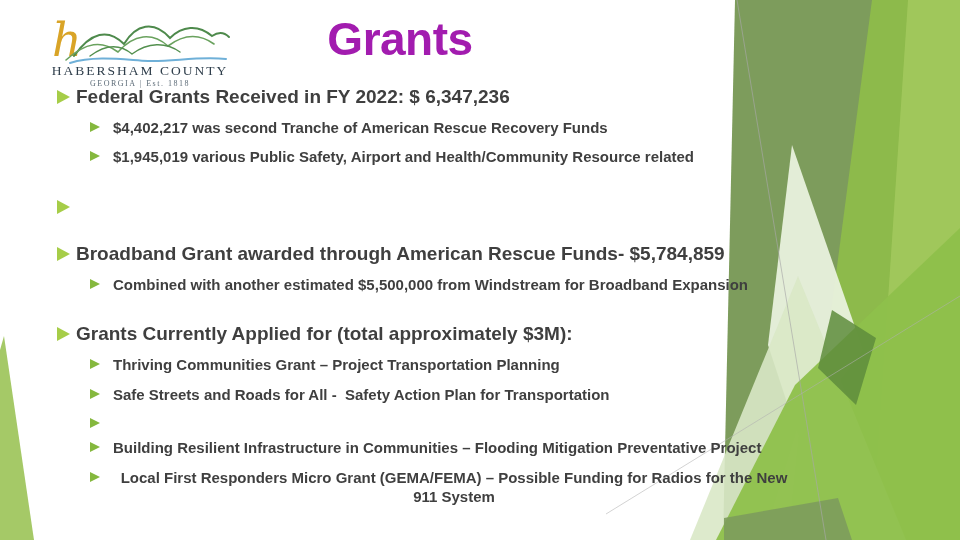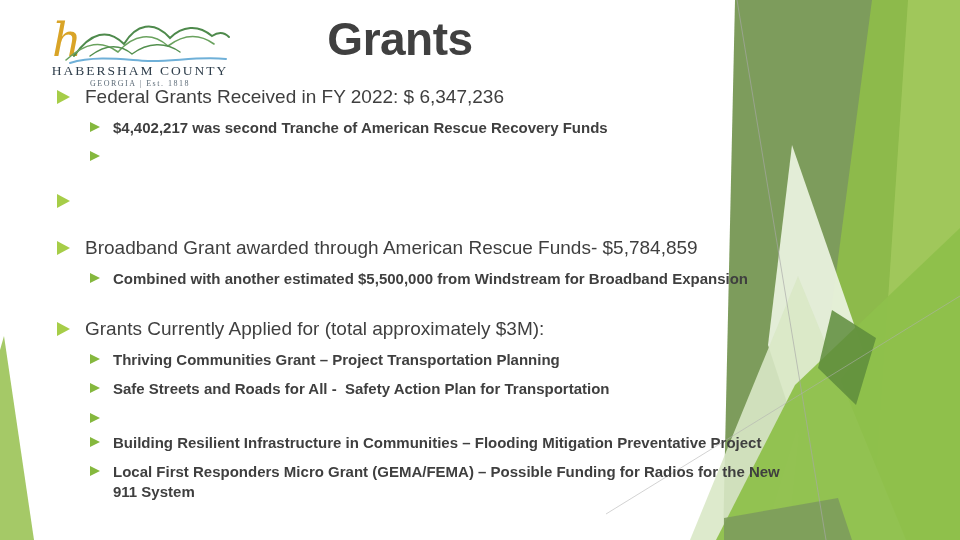--- a/index.html
+++ b/index.html
@@ -15,24 +15,24 @@
   }
   .content{position:absolute;left:57px;top:86px;width:738px;z-index:2;}
   .section{margin-bottom:29px;}
   .l1-row{display:flex;align-items:flex-start;}
   .l1-arrow{
     width:0;height:0;flex:0 0 auto;margin:4px 0 0 0;
     border-top:7px solid transparent;border-bottom:7px solid transparent;
     border-left:13px solid #a6cd48;
   }
   .l1-text{
-    margin-left:15px;font-size:19px;font-weight:normal;color:#3f3f3f;
+    margin-left:6px;font-size:19px;font-weight:bold;color:#3f3f3f;
     line-height:1.15;white-space:pre-wrap;
   }
-  .children{margin-left:33px;}
+  .children{margin-left:33px;text-align:center;}
   .l2-row{display:flex;align-items:flex-start;margin-top:10px;}
   .l2-arrow{
     width:0;height:0;flex:0 0 auto;margin:4px 0 0 0;
     border-top:5.5px solid transparent;border-bottom:5.5px solid transparent;
     border-left:10px solid #85b83e;
   }
   .l2-text{
     margin-left:13px;font-size:15px;font-weight:bold;color:#3f3f3f;
     line-height:1.3;white-space:pre-wrap;
   }
@@ -61,36 +61,37 @@
     <g fill="none" stroke-linecap="round">
       <path d="M38,52 C55,28 72,24 88,40 C100,20 118,16 134,34 C146,22 162,20 176,32 C182,28 188,28 193,33" stroke="#4e8a4c" stroke-width="2"></path>
       <path d="M30,56 C50,38 66,36 82,48 C98,30 116,28 132,42 C148,30 164,30 178,40" stroke="#6aa25e" stroke-width="1.6"></path>
       <path d="M54,52 C70,40 84,40 96,50 C112,38 130,38 144,48" stroke="#53904f" stroke-width="1.4"></path>
     </g>
     <path d="M34,59 C60,51 90,56 112,57 C136,58 162,52 190,55" fill="none" stroke="#6fb0d8" stroke-width="2" stroke-linecap="round"></path>
     <text x="104" y="71" text-anchor="middle" font-family="'Liberation Serif',serif" font-size="13.5" letter-spacing="2" fill="#2f3e4b">HABERSHAM COUNTY</text>
     <text x="104" y="82" text-anchor="middle" font-family="'Liberation Serif',serif" font-size="8" letter-spacing="1.5" fill="#5c6b77">GEORGIA  |  Est. 1818</text>
   </svg>
 
-  <div class="slide-title" style="color:#404040;">Grants</div>
+  <div class="slide-title" style="color:#a21caf;">Grants</div>
 
   <div class="content" id="content">
   <div class="section">
     <div class="l1-row">
       <span class="l1-arrow"></span>
       <span class="l1-text">Federal Grants Received in FY 2022: $ 6,347,236</span>
     </div>
     <div class="children">
   <div class="l2-row">
     <span class="l2-arrow"></span>
     <span class="l2-text">$4,402,217 was second Tranche of American Rescue Recovery Funds</span>
   </div>
 
   <div class="l2-row">
     <span class="l2-arrow"></span>
+    <span class="l2-text">$1,945,019 various Public Safety, Airport and Health/Community Resource related</span>
   </div>
 </div>
   </div>
 
   <div class="section">
     <div class="l1-row">
       <span class="l1-arrow"></span>
     </div>
     <div class="children"></div>
   </div>

